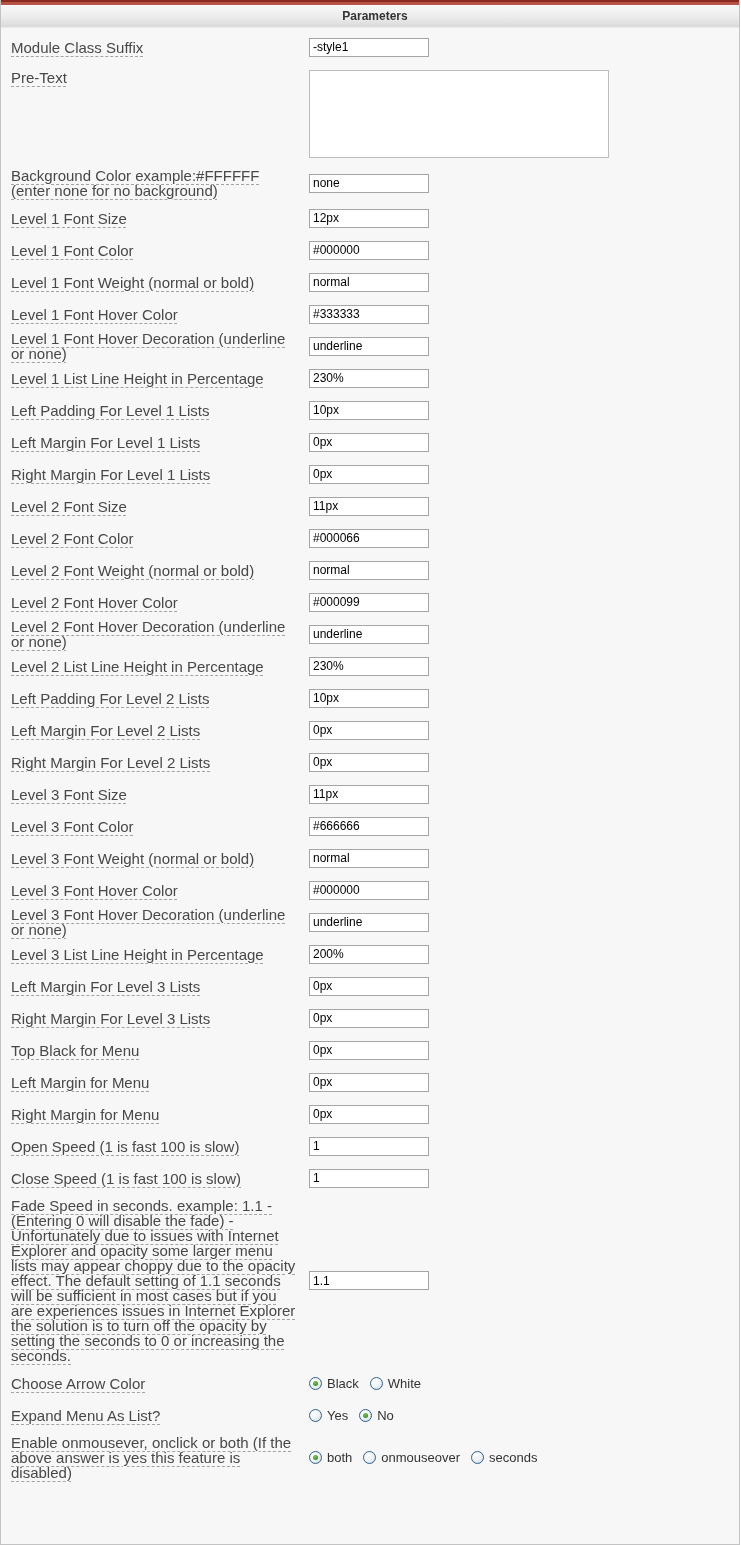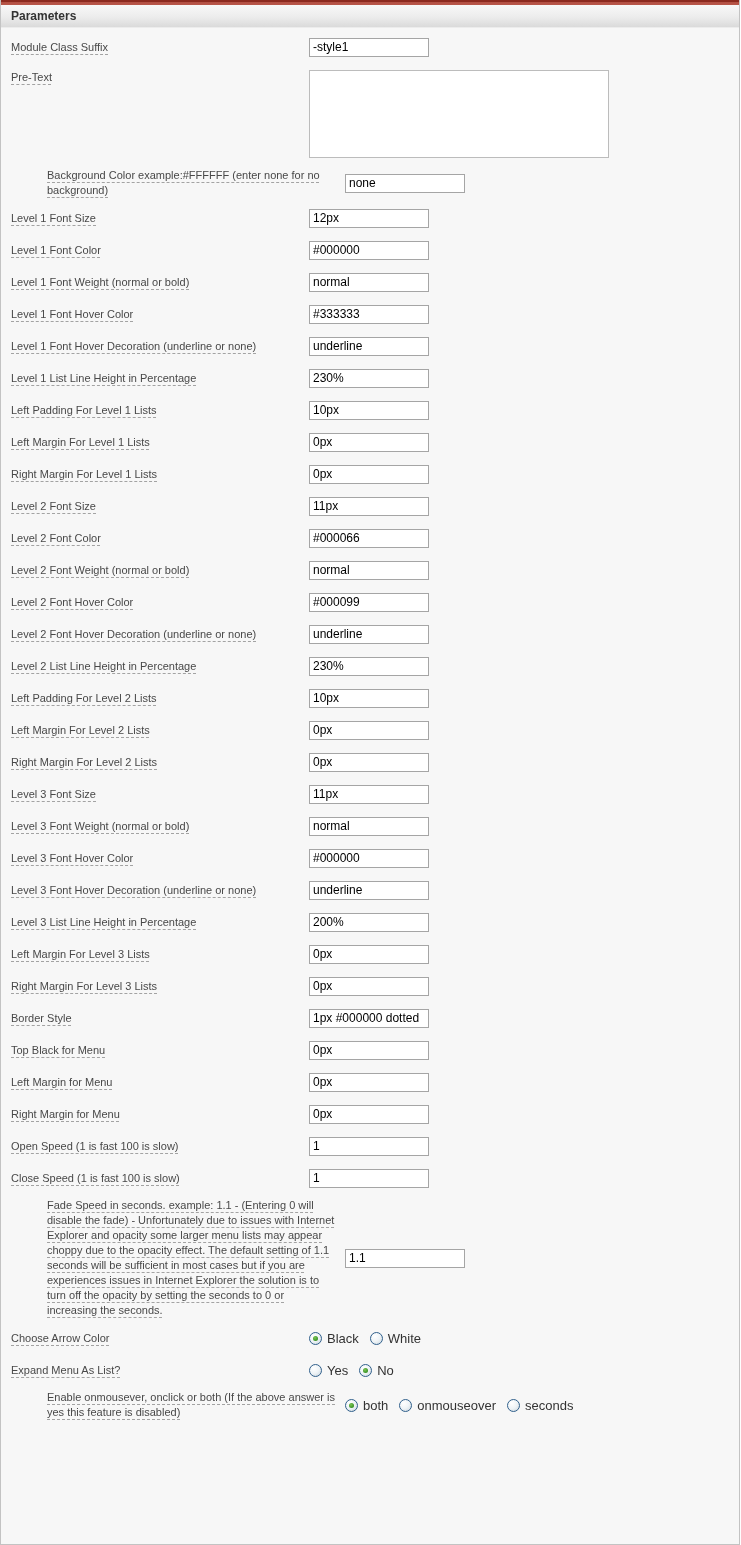--- a/index.html
+++ b/index.html
@@ -10,30 +10,31 @@
     background:#f7f7f7; overflow:hidden;
   }
   .top-bar {
     height:5px;
     background:linear-gradient(to bottom,#8c2a1f 0%,#8c2a1f 40%,#b24f42 40%,#b9574a 100%);
   }
   .header {
     height:22px; display:flex; align-items:center; padding-left:10px;
     background:linear-gradient(to bottom,#f8f8f8 0%,#ececec 55%,#dadada 100%);
     border-bottom:1px solid #ececec;
+    justify-content:center;
   }
   .header .title { font-size:12px; font-weight:bold; color:#333; }
   .content { padding-top:3px; }
   .row {
     display:flex; align-items:center; min-height:32px;
     padding-left:10px; box-sizing:border-box;
   }
-  .row.tall { padding-top:4px; padding-bottom:4px;margin-left:36px; }
+  .row.tall { padding-top:4px; padding-bottom:4px; }
   .row.pretext { align-items:flex-start; padding-top:7px; padding-bottom:6px; min-height:100px; }
-  .lbl { width:290px; flex:0 0 290px; font-size:11px; line-height:15px; color:#484848; }
+  .lbl { width:290px; flex:0 0 290px; font-size:15px; line-height:15px; color:#484848; }
   .lt {
     text-decoration:underline; text-decoration-style:dashed;
     text-decoration-color:#a3a3a3; text-decoration-thickness:1px; text-underline-offset:3px;
   }
   .fld { margin-left:8px; display:flex; align-items:center;justify-content:flex-end; }
   .ti {
     box-sizing:border-box; width:120px; height:19px;
     border:1px solid #a5a5a5; background:#fff; color:#000;
     font-family:"Liberation Sans","DejaVu Sans",sans-serif; font-size:12px;
     padding:1px 3px; outline:none;
@@ -190,20 +191,26 @@
           <input type="text" class="ti" value="0px" style="">
         </div>
       </div>
       <div class="row">
         <div class="lbl"><span class="lt">Level 3 Font Size</span></div>
         <div class="fld">
           <input type="text" class="ti" value="11px" style="">
         </div>
       </div>
       <div class="row">
+        <div class="lbl"><span class="lt">Level 3 Font Color</span></div>
+        <div class="fld">
+          <input type="text" class="ti" value="#666666" style="">
+        </div>
+      </div>
+      <div class="row">
         <div class="lbl"><span class="lt">Level 3 Font Weight (normal or bold)</span></div>
         <div class="fld">
           <input type="text" class="ti" value="normal" style="">
         </div>
       </div>
       <div class="row">
         <div class="lbl"><span class="lt">Level 3 Font Hover Color</span></div>
         <div class="fld">
           <input type="text" class="ti" value="#000000" style="">
         </div>
@@ -223,26 +230,20 @@
       <div class="row">
         <div class="lbl"><span class="lt">Left Margin For Level 3 Lists</span></div>
         <div class="fld">
           <input type="text" class="ti" value="0px" style="">
         </div>
       </div>
       <div class="row">
         <div class="lbl"><span class="lt">Right Margin For Level 3 Lists</span></div>
         <div class="fld">
           <input type="text" class="ti" value="0px" style="">
-        </div>
-      </div>
-      <div class="row">
-        <div class="lbl"><span class="lt">Border Style</span></div>
-        <div class="fld">
-          <input type="text" class="ti" value="1px #000000 dotted" style="">
         </div>
       </div>
       <div class="row">
         <div class="lbl"><span class="lt">Top Black for Menu</span></div>
         <div class="fld">
           <input type="text" class="ti" value="0px" style="">
         </div>
       </div>
       <div class="row">
         <div class="lbl"><span class="lt">Left Margin for Menu</span></div>

